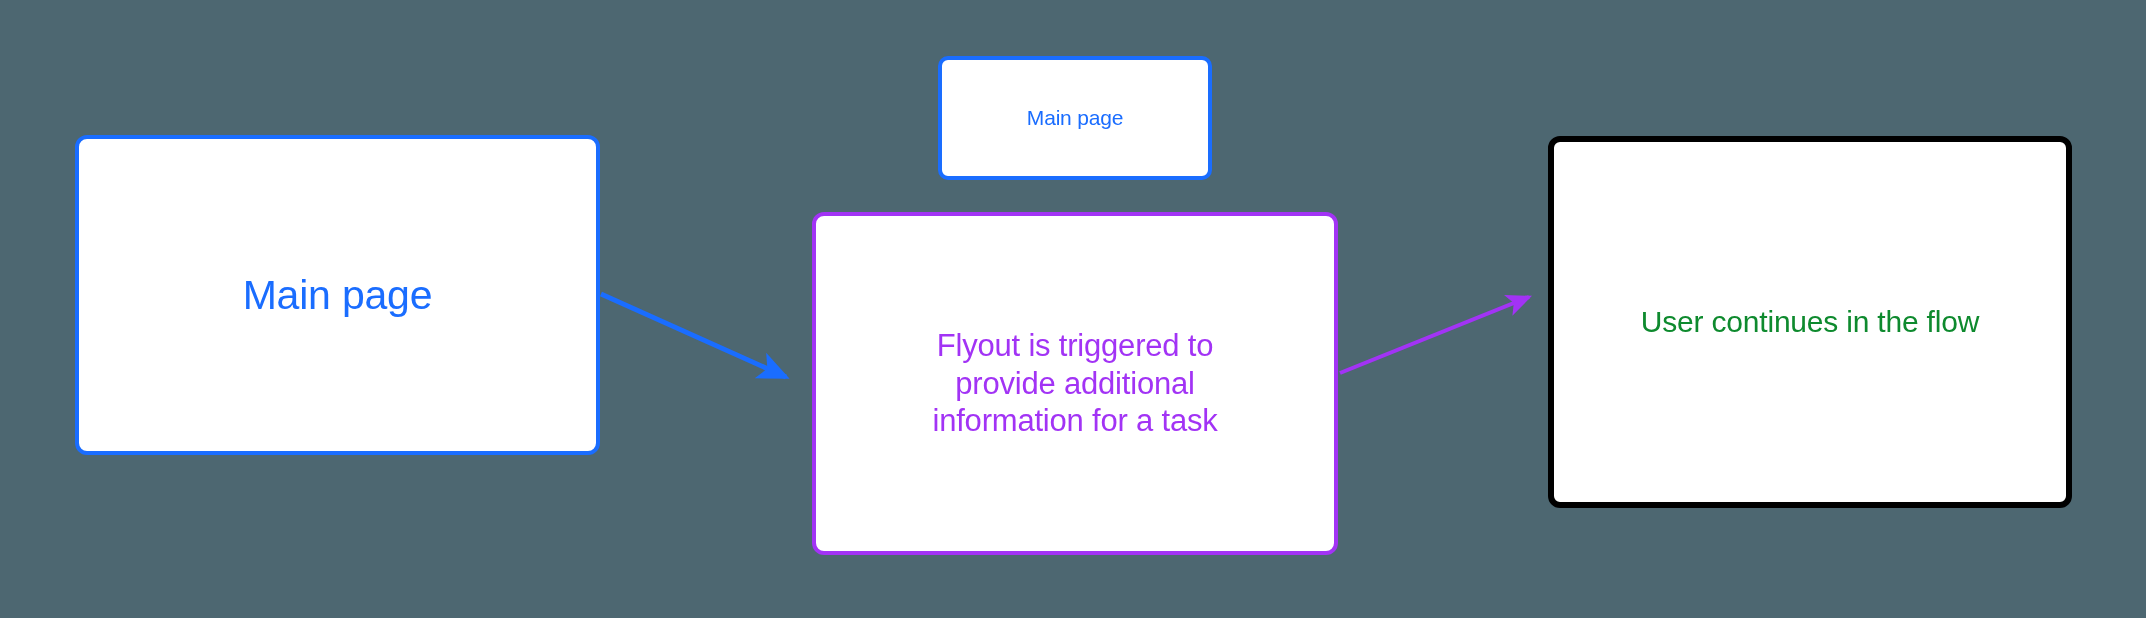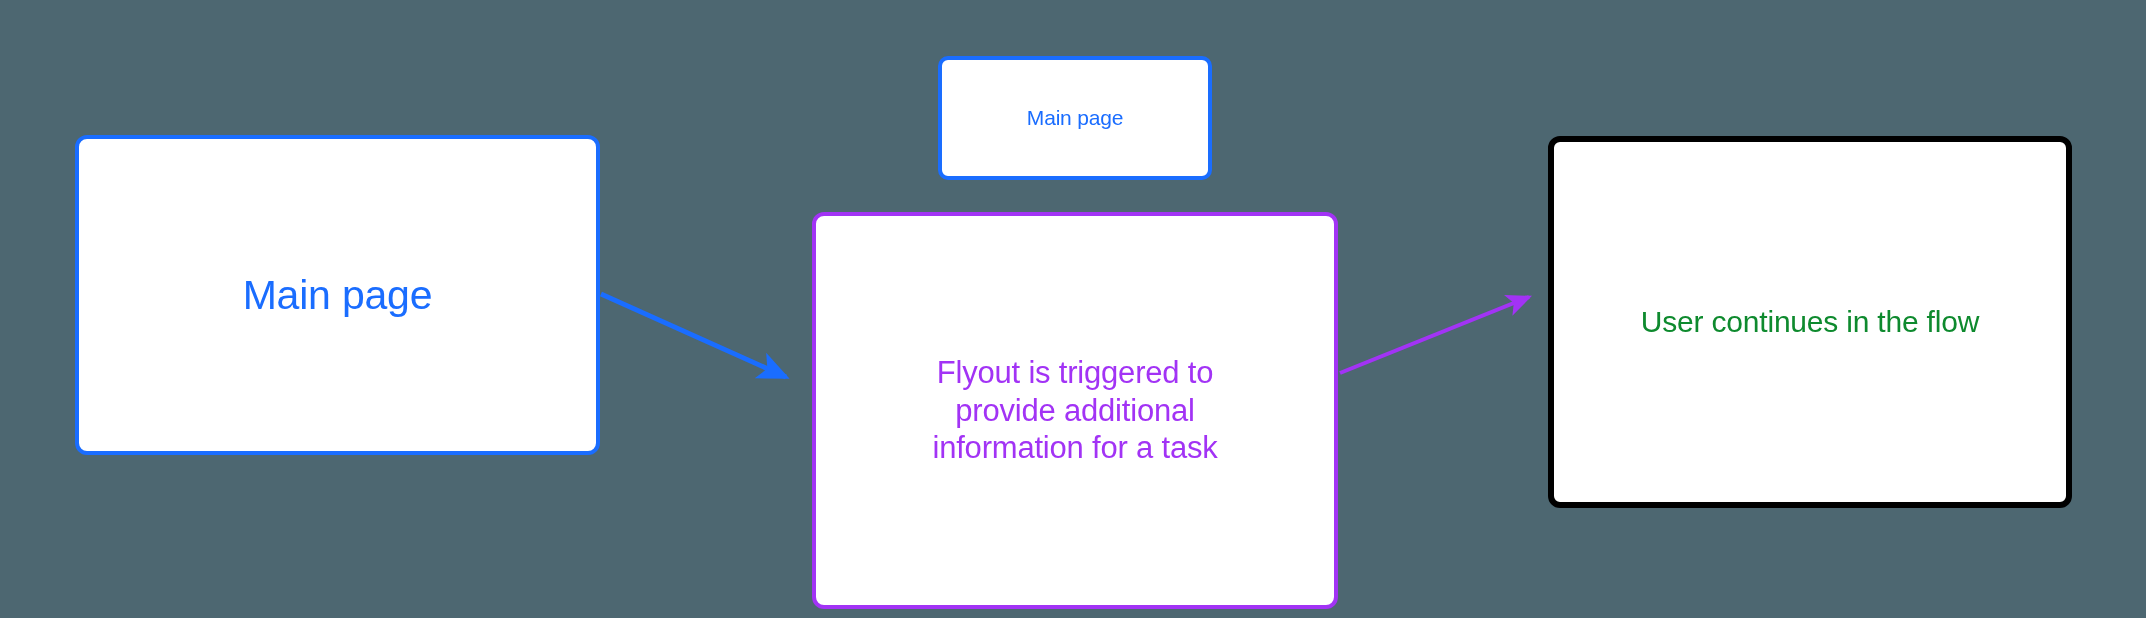--- a/index.html
+++ b/index.html
@@ -63,21 +63,21 @@
   #node-main-page-small .node-label {
     color: #1A6DFF;
     font-size: 21px;
   }
 
   
   #node-flyout {
     left: 812px;
     top: 212px;
     width: 526px;
-    height: 397px;
+    height: 343px;
     border: 4px solid #A233F5;
   }
   #node-flyout .node-label {
     color: #A233F5;
     font-size: 31px;
     line-height: 1.22;
     padding: 0 26px;
   }
 
   

